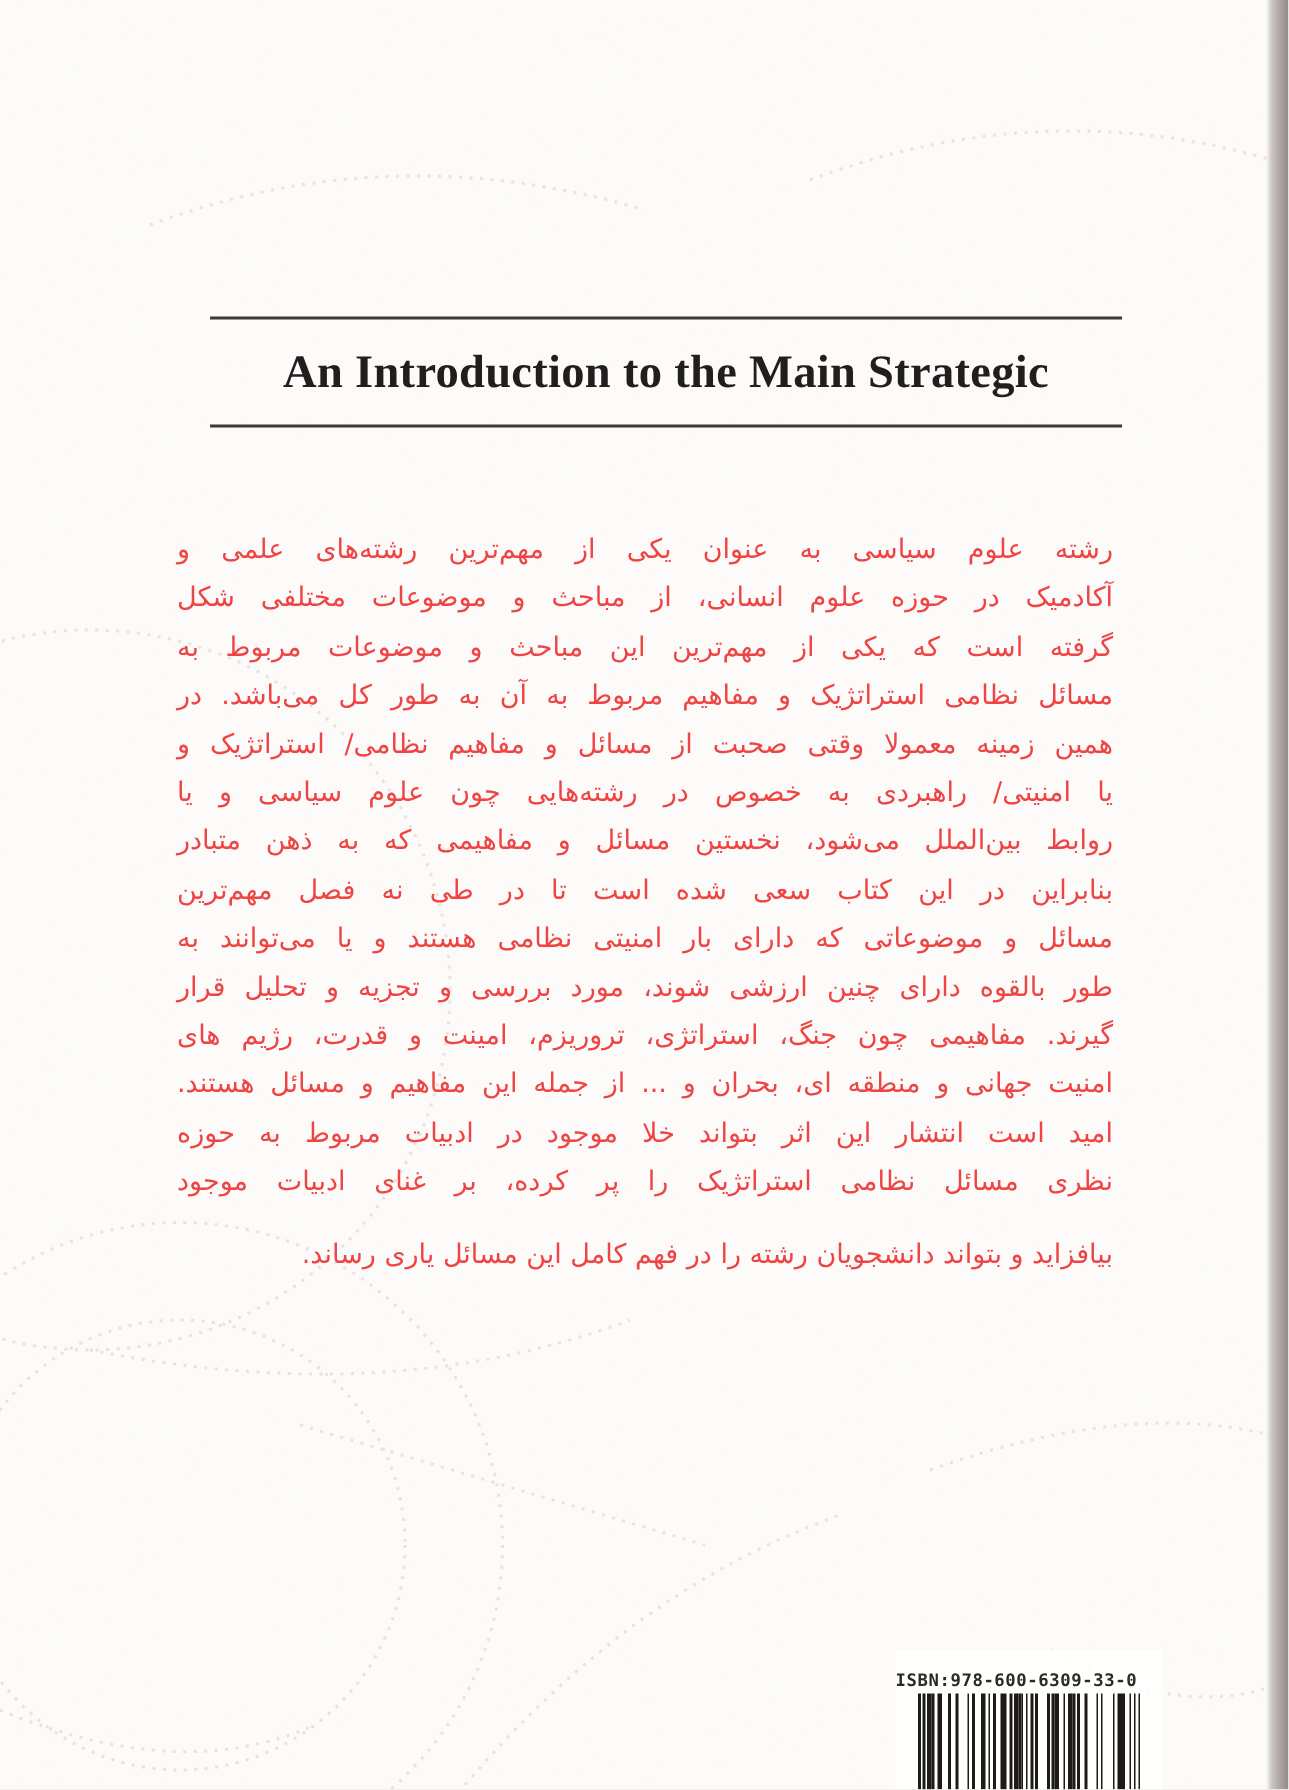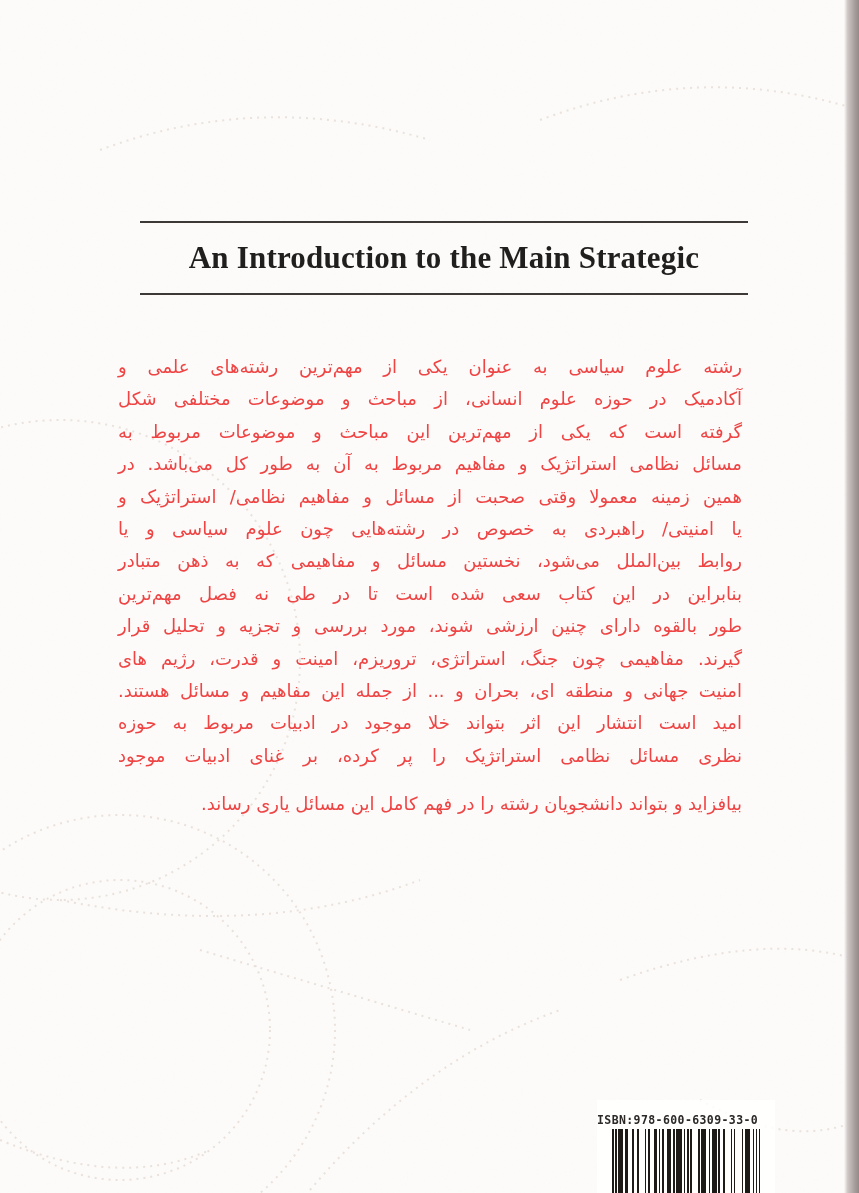--- a/index.html
+++ b/index.html
@@ -12,21 +12,21 @@
     overflow:hidden;
     font-family:"DejaVu Sans",sans-serif;
   }
   .texture-svg{position:absolute;inset:0;z-index:0;pointer-events:none;}
   .edge-shadow{
     position:absolute;top:0;right:0;width:15px;height:1193px;z-index:2;
     background:linear-gradient(to right,rgba(176,168,166,0),#cdc6c4 25%,#a79f9d 70%,#948b89 100%);
   }
   
   .title-block{
-    position:absolute;left:140px;top:221px;width:608px;z-index:1;
+    position:absolute;left:140px;top:211px;width:608px;z-index:1;
     text-align:center;
   }
   .rule{height:2px;background:#3c3937;width:100%;}
   .rule.top{margin-bottom:11px;}
   .rule.bottom{margin-top:12px;}
   .title-line{
     font-family:"Liberation Serif","DejaVu Serif",serif;
     font-weight:bold;
     font-size:31px;
     line-height:47px;
@@ -118,20 +118,21 @@
 
   <div class="persian" lang="fa" dir="rtl">
       <div class="fa-line">رشته علوم سیاسی به عنوان یکی از مهم‌ترین رشته‌های علمی و</div>
       <div class="fa-line">آکادمیک در حوزه علوم انسانی، از مباحث و موضوعات مختلفی شکل</div>
       <div class="fa-line">گرفته است که یکی از مهم‌ترین این مباحث و موضوعات مربوط به</div>
       <div class="fa-line">مسائل نظامی استراتژیک و مفاهیم مربوط به آن به طور کل می‌باشد. در</div>
       <div class="fa-line">همین زمینه معمولا وقتی صحبت از مسائل و مفاهیم نظامی/ استراتژیک و</div>
       <div class="fa-line">یا امنیتی/ راهبردی به خصوص در رشته‌هایی چون علوم سیاسی و یا</div>
       <div class="fa-line">روابط بین‌الملل می‌شود، نخستین مسائل و مفاهیمی که به ذهن متبادر</div>
       <div class="fa-line">بنابراین در این کتاب سعی شده است تا در طی نه فصل مهم‌ترین</div>
+      <div class="fa-line">مسائل و موضوعاتی که دارای بار امنیتی نظامی هستند و یا می‌توانند به</div>
       <div class="fa-line">طور بالقوه دارای چنین ارزشی شوند، مورد بررسی و تجزیه و تحلیل قرار</div>
       <div class="fa-line">گیرند. مفاهیمی چون جنگ، استراتژی، تروریزم، امینت و قدرت، رژیم های</div>
       <div class="fa-line">امنیت جهانی و منطقه ای، بحران و ... از جمله این مفاهیم و مسائل هستند.</div>
       <div class="fa-line">امید است انتشار این اثر بتواند خلا موجود در ادبیات مربوط به حوزه</div>
       <div class="fa-line">نظری مسائل نظامی استراتژیک را پر کرده، بر غنای ادبیات موجود</div>
       <div class="fa-line last">بیافزاید و بتواند دانشجویان رشته را در فهم کامل این مسائل یاری رساند.</div>
     </div>
 
   <div class="isbn-block">
     <div class="isbn-label">ISBN:978-600-6309-33-0</div>

